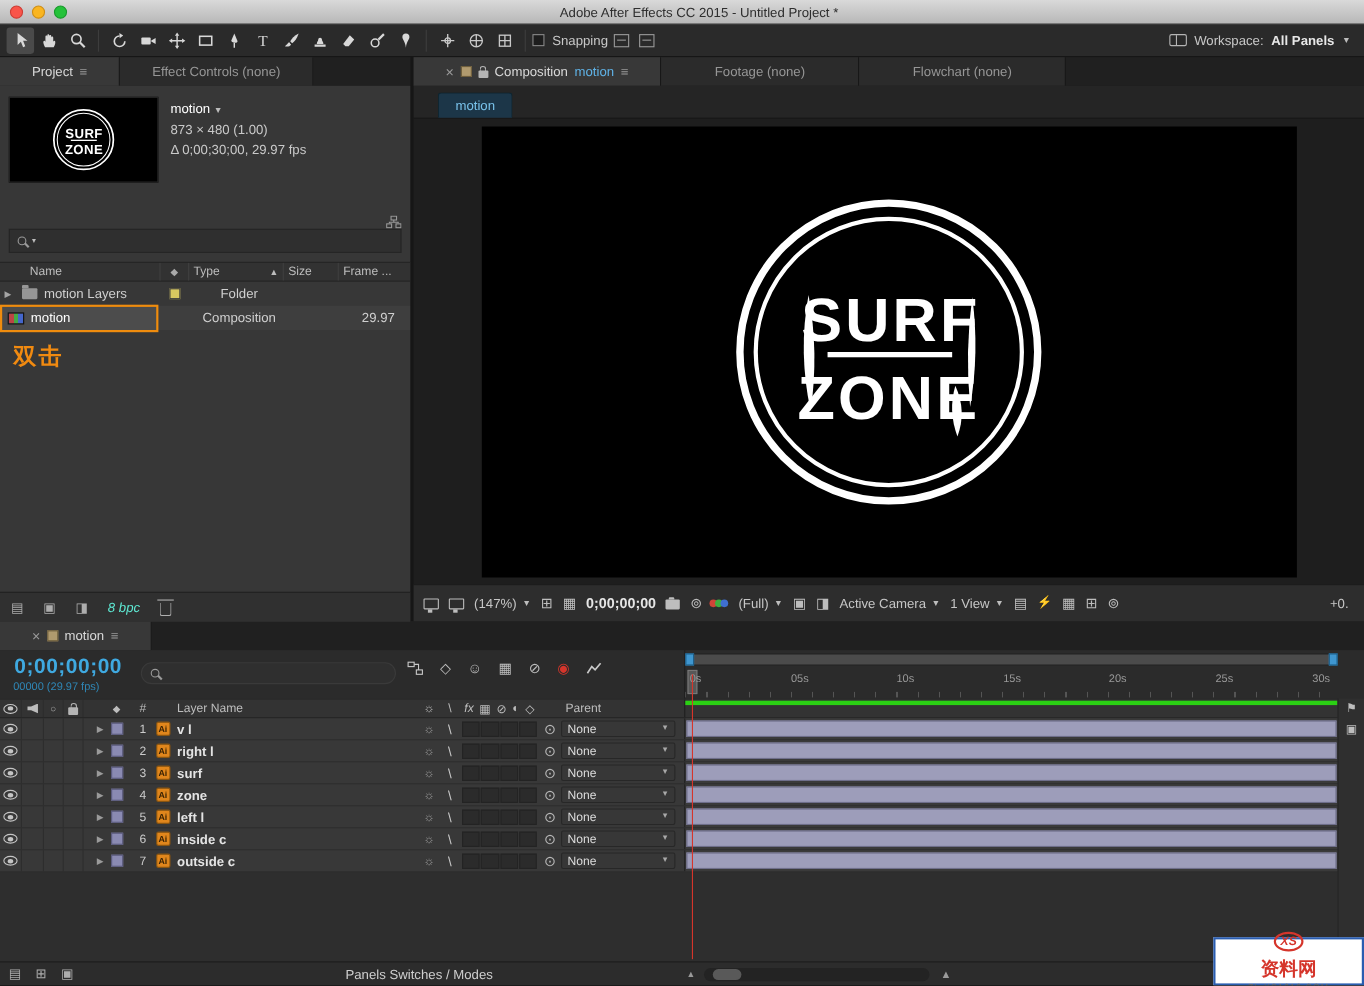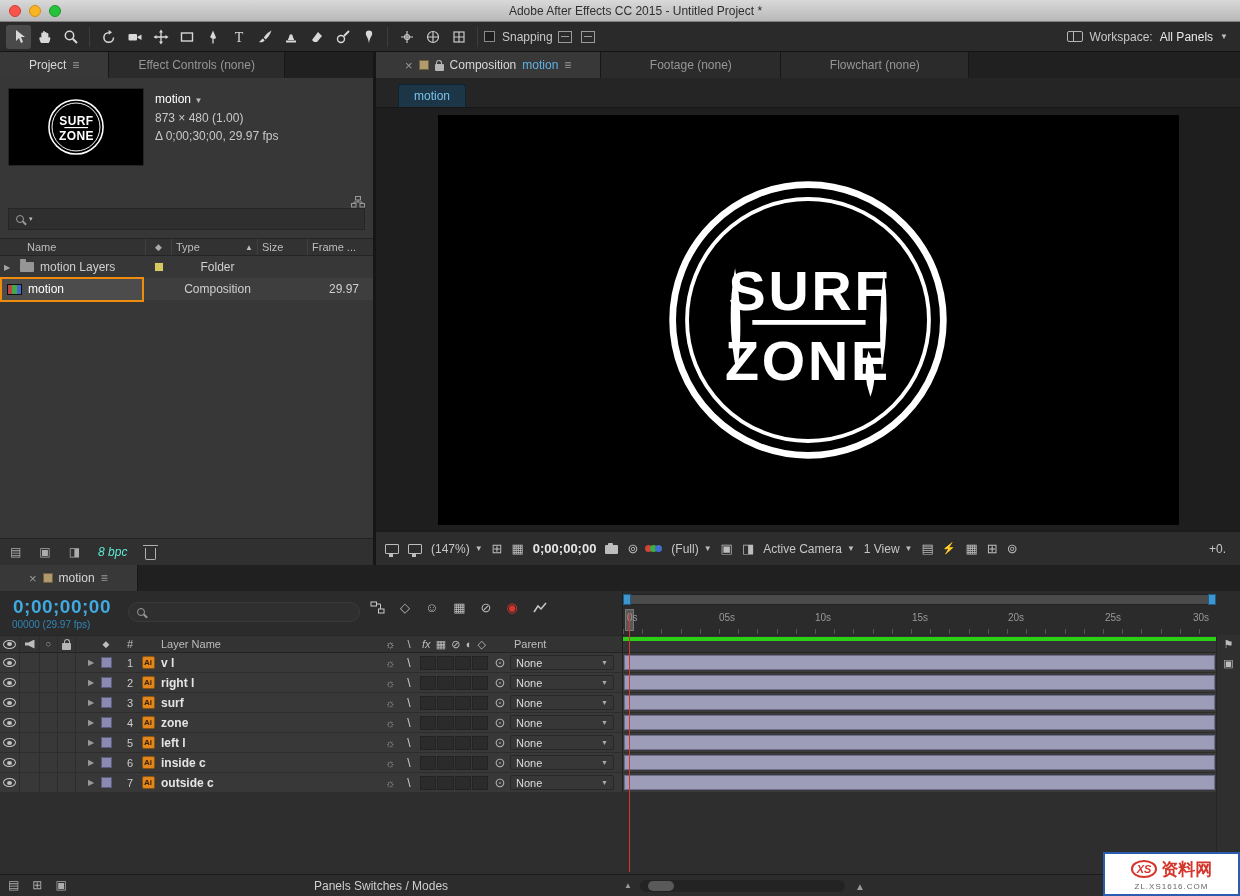--- a/index.html
+++ b/index.html
@@ -25,21 +25,21 @@
   .tool.active{ background:#4a4a4a;}
   .tsep{ width:1px; height:20px; background:#3d3d3d; margin:0 5px;}
   .cb{ width:11px; height:11px; border:1px solid #8a8a8a; background:#1d1d1d; margin-right:6px;}
   .mini-ico{ width:14px; height:12px; border:1px solid #9a9a9a; position:relative; margin:0 4px;}
   .mini-ico::after{ content:""; position:absolute; left:2px; top:4px; right:2px; height:1px; background:#9a9a9a;}
   .spacer{ flex:1;}
   #workspace{ display:flex; align-items:center; gap:7px; color:#c8c8c8; padding-right:6px;}
   .ws-ico{ width:16px; height:11px; border:1px solid #b5b5b5; border-radius:2px; position:relative;}
   .ws-ico::after{ content:""; position:absolute; left:5px; top:0; bottom:0; width:1px; background:#b5b5b5;}
   .ddcaret{ font-size:8px; color:#bdbdbd;}
-  .bold{ font-weight:normal; color:#e8e8e8;}
+  .bold{ font-weight:bold; color:#e8e8e8;}
   
   #main{ display:flex; height:513px; background:#1b1b1b;}
   #project-panel{ width:376px; display:flex; flex-direction:column; border-right:3px solid #161616;}
   #comp-panel{ flex:1; display:flex; flex-direction:column;}
   .tabrow{ height:26px; background:#202020; display:flex; align-items:stretch; flex-shrink:0;}
   .tab{ display:flex; align-items:center; gap:6px; padding:0 29px; background:#2b2b2b;
     border-right:1px solid #171717; color:#969696; font-size:12px; white-space:nowrap;}
   .tab.active{ background:#383838; color:#d8d8d8;}
   .tab .menu-g{ color:#9a9a9a; font-size:12px;}
   .tab .close-g{ color:#9a9a9a; font-size:13px;}
@@ -180,21 +180,21 @@
   #tl-footer{ height:22px; background:#2c2c2c; border-top:1px solid #1c1c1c; position:relative; flex-shrink:0;}
   .tf-icons{ position:absolute; left:8px; top:3px; display:flex; gap:13px;}
   .toggle-btn{ position:absolute; left:300px; top:0; height:100%; display:flex; align-items:center;
     padding:0 14px; color:#cfcfcf; font-size:12px;}
   .h-scroll{ position:absolute; left:640px; top:5px; width:205px; height:12px; background:#232323; border-radius:6px;}
   .h-handle{ position:absolute; left:8px; top:1px; width:26px; height:10px; background:#595959; border-radius:5px;}
   .zoom-g{ position:absolute; top:6px; color:#9a9a9a; font-size:8px;}
   
   #watermark{ position:absolute; right:0; bottom:0; width:137px; height:44px; background:#fff;
     border:2px solid #2a5db0; display:flex; flex-direction:column; align-items:center; justify-content:center; z-index:20;}
-  .wm-top{ display:flex; align-items:center; gap:4px;}
+  .wm-top{ display:flex; align-items:center; gap:4px;flex-direction:column;}
   .wm-logo{ color:#d5352b; border:2px solid #d5352b; border-radius:50%; font-size:11px; font-weight:bold;
     font-style:italic; padding:1px 4px;}
   .wm-title{ color:#d5352b; font-size:17px; font-weight:bold;}
   .wm-url{ color:#666; font-size:8px; letter-spacing:1px; margin-top:1px;}
   svg{ display:block;}
 </style>
 </head>
 <body>
 
 <div id="root">
@@ -383,20 +383,21 @@
             <span class="selbox">
               <span class="compitem-i"></span>
               <span style="color:#fff">motion</span>
             </span>
           </div>
           <div class="pr-tag"></div>
           <div class="pr-type">Composition</div>
           <div class="pr-size"></div>
           <div class="pr-frame">29.97</div>
         </div>
+        <div class="dbl-note">双击</div>
         <span class="proj-flowchart">
           <svg width="14" height="12" viewBox="0 0 14 12">
               <rect x="4.5" y="0.5" width="5" height="3.5" fill="none" stroke="#9a9a9a"></rect>
               <rect x="0.5" y="7.5" width="4.5" height="3.5" fill="none" stroke="#9a9a9a"></rect>
               <rect x="9" y="7.5" width="4.5" height="3.5" fill="none" stroke="#9a9a9a"></rect>
               <path d="M7 4v2M3 7V6h8v1" stroke="#9a9a9a" fill="none"></path>
             </svg>
         </span>
         <div class="proj-footer">
           <span class="f-glyph">▤</span>

